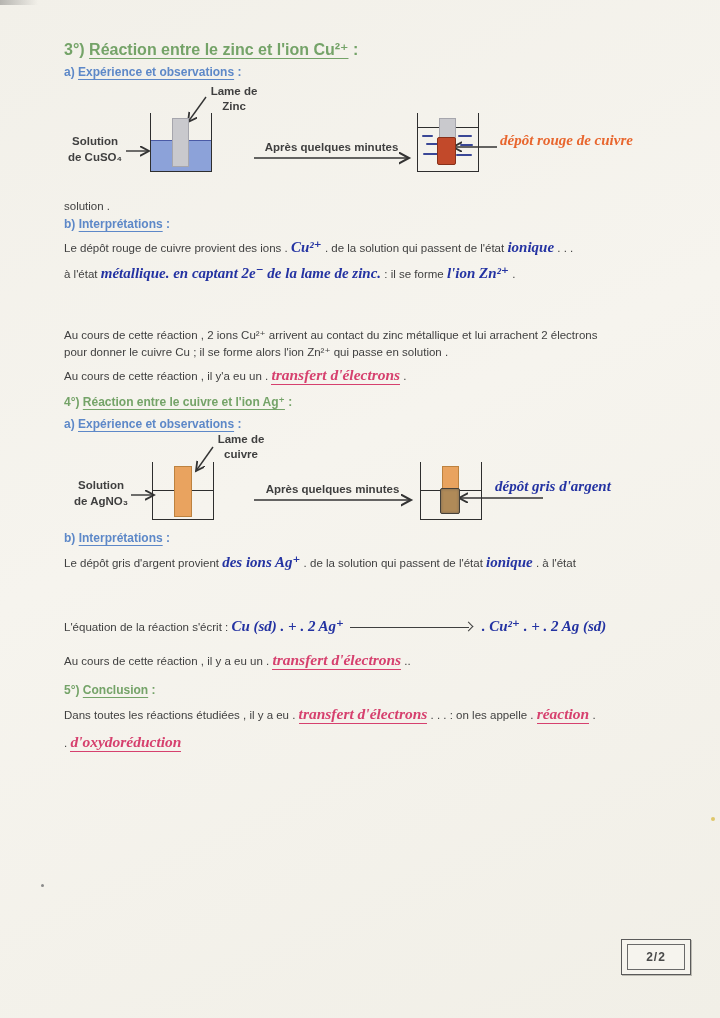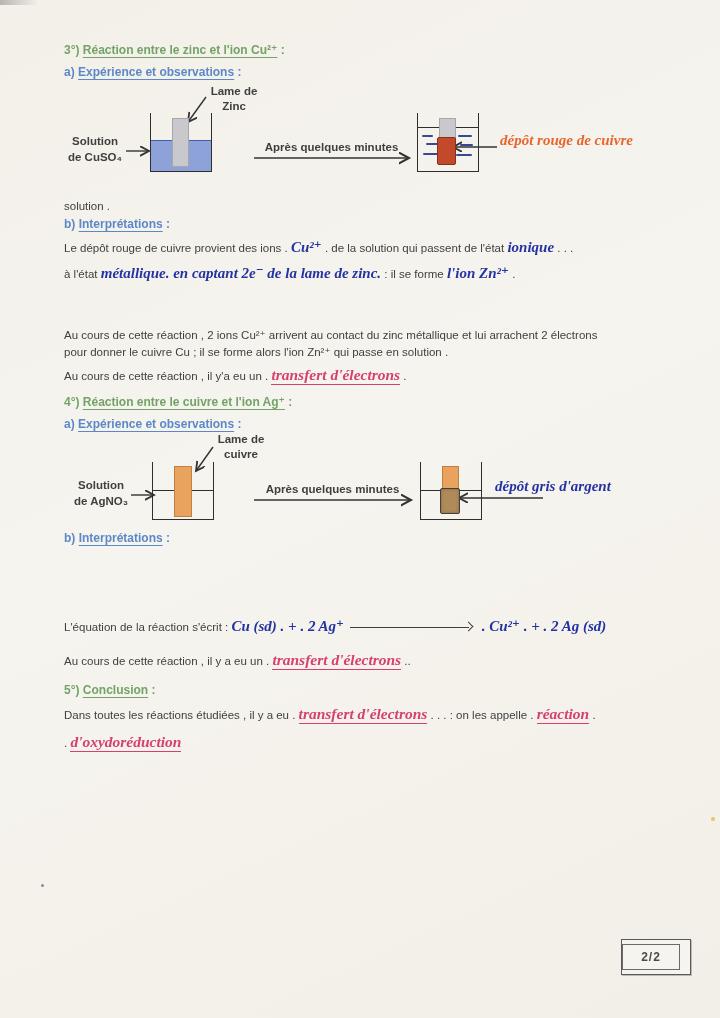--- a/index.html
+++ b/index.html
@@ -41,37 +41,37 @@
   .water-line{position:absolute;left:0;right:0;border-top:1.5px solid #2e2e2e;}
   .plate{position:absolute;}
   .plate-gray{background:#c9c9cd;border:1px solid #a6a6ad;}
   .plate-orange{background:#e9a35f;border:1px solid #bd823f;}
   .deposit-red{background:#c2492a;border:1px solid #87301a;border-radius:2px;}
   .deposit-gray{background:#b08a58;border:1.6px solid #44403a;box-shadow:inset 0 0 3px rgba(80,80,80,.6);border-radius:2px;}
   .dash{position:absolute;height:2px;background:#3a4796;border-radius:1px;}
 
   
   .page-badge{position:absolute;left:621px;top:939px;width:68px;height:34px;border:1.6px solid #5a5a5a;
-          background:#f6f4ee;box-shadow:1px 1px 0 #bcbab2;display:flex;align-items:center;}
+          background:#f6f4ee;box-shadow:1px 1px 0 #bcbab2;display:flex;align-items:center;justify-content:center;}
   .page-badge-inner{width:56px;height:24px;border:1.2px solid #6a6a6a;display:flex;align-items:center;justify-content:center;
           font-weight:bold;font-size:12px;color:#4a4a4a;letter-spacing:1px;}
 
   .speck{position:absolute;border-radius:50%;}
   .corner-shade{position:absolute;left:0;top:0;width:38px;height:5px;
           background:linear-gradient(to right,rgba(70,70,70,.35),rgba(70,70,70,0));}
   svg{position:absolute;overflow:visible;}
 </style>
 </head>
 <body>
 
 <div class="page">
 
   <div class="corner-shade"></div>
 
-  <div class="abs" style="left:64px;top:42px;font-size:12px;"><span class="seg-g">3°) </span><span class="seg-gu">Réaction entre le zinc et l'ion Cu²⁺</span><span class="seg-g"> :</span></div>
+  <div class="abs" style="left:64px;top:42px;font-size:16px;"><span class="seg-g">3°) </span><span class="seg-gu">Réaction entre le zinc et l'ion Cu²⁺</span><span class="seg-g"> :</span></div>
   <div class="abs" style="left:64px;top:64px;font-size:12px;"><span class="seg-b">a) </span><span class="seg-bu">Expérience et observations</span><span class="seg-b"> :</span></div>
 
   <div class="abs center bold" style="left:198px;top:84px;width:72px;line-height:15px;">
     <span>Lame de</span><br>
     <span>Zinc</span>
   </div>
   <div class="abs center bold" style="left:62px;top:133px;width:66px;line-height:16px;">
     <span>Solution</span><br>
     <span>de CuSO₄</span>
   </div>
@@ -146,20 +146,21 @@
     <div class="water-line" style="top:28px;"></div>
     <div class="plate plate-orange" style="left:21px;top:4px;width:16px;height:49px;"></div>
   </div>
   <div class="beaker" style="left:420px;top:462px;width:60px;height:57px;">
     <div class="water-line" style="top:28px;"></div>
     <div class="plate plate-orange" style="left:21px;top:4px;width:15px;height:46px;"></div>
     <div class="plate deposit-gray" style="left:19px;top:26px;width:18px;height:24px;"></div>
   </div>
 
   <div class="abs" style="left:64px;top:530px;font-size:12px;"><span class="seg-b">b) </span><span class="seg-bu">Interprétations</span><span class="seg-b"> :</span></div>
+  <div class="abs" style="left:64px;top:555px;"><span class="seg-p">Le dépôt gris d'argent provient </span><span class="seg-hb">des ions Ag⁺</span><span class="seg-p"> . de la solution qui passent de l'état </span><span class="seg-hb">ionique</span><span class="seg-p"> . à l'état</span></div>
   <div class="abs" style="left:64px;top:619px;"><span class="seg-p">L'équation de la réaction s'écrit : </span><span class="seg-hb">Cu (sd) . + . 2 Ag⁺</span><span class="seg-arrow"></span><span class="seg-hb"> . Cu²⁺ . + . 2 Ag (sd)</span></div>
   <div class="abs" style="left:64px;top:652px;"><span class="seg-p">Au cours de cette réaction , il y a eu un . </span><span class="seg-hp">transfert d'électrons</span><span class="seg-p"> ..</span></div>
 
   <div class="abs" style="left:64px;top:682px;font-size:12px;"><span class="seg-g">5°) </span><span class="seg-gu">Conclusion</span><span class="seg-g"> :</span></div>
   <div class="abs" style="left:64px;top:706px;"><span class="seg-p">Dans toutes les réactions étudiées , il y a eu . </span><span class="seg-hp">transfert d'électrons</span><span class="seg-p"> . . . : on les appelle . </span><span class="seg-hp">réaction</span><span class="seg-p"> .</span></div>
   <div class="abs" style="left:64px;top:734px;"><span class="seg-p">. </span><span class="seg-hp">d'oxydoréduction</span></div>
 
   <div class="page-badge">
     <div class="page-badge-inner">2/2</div>
   </div>

